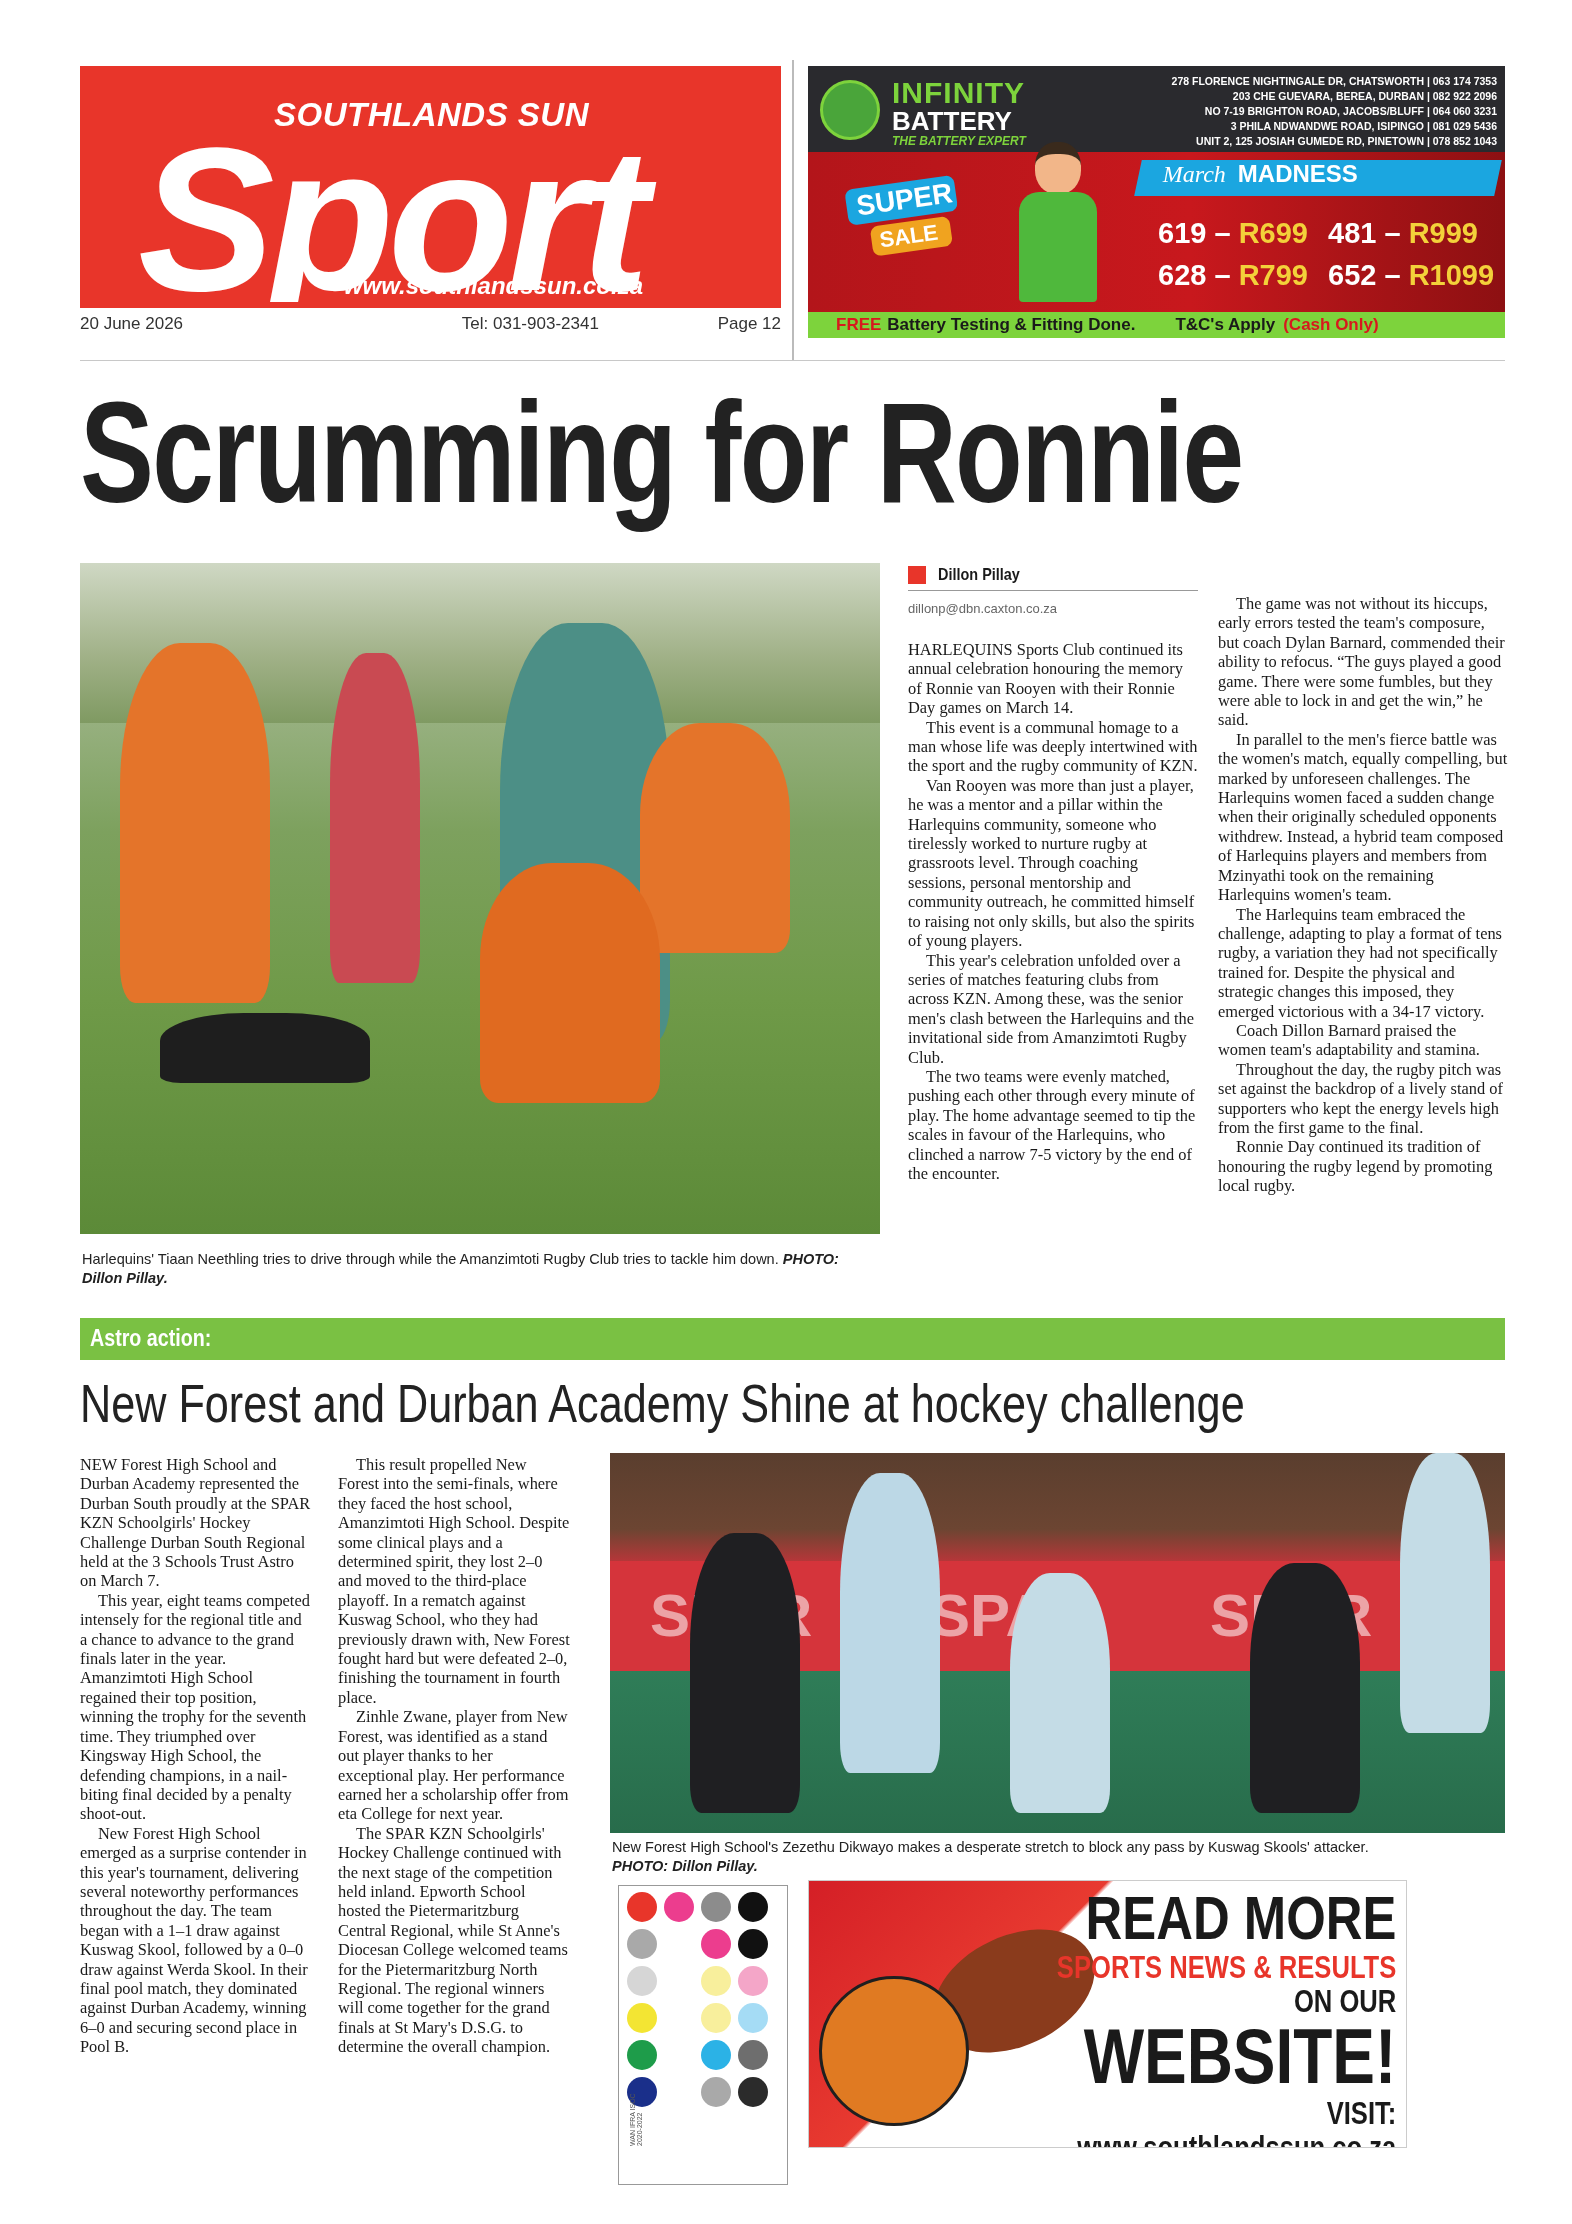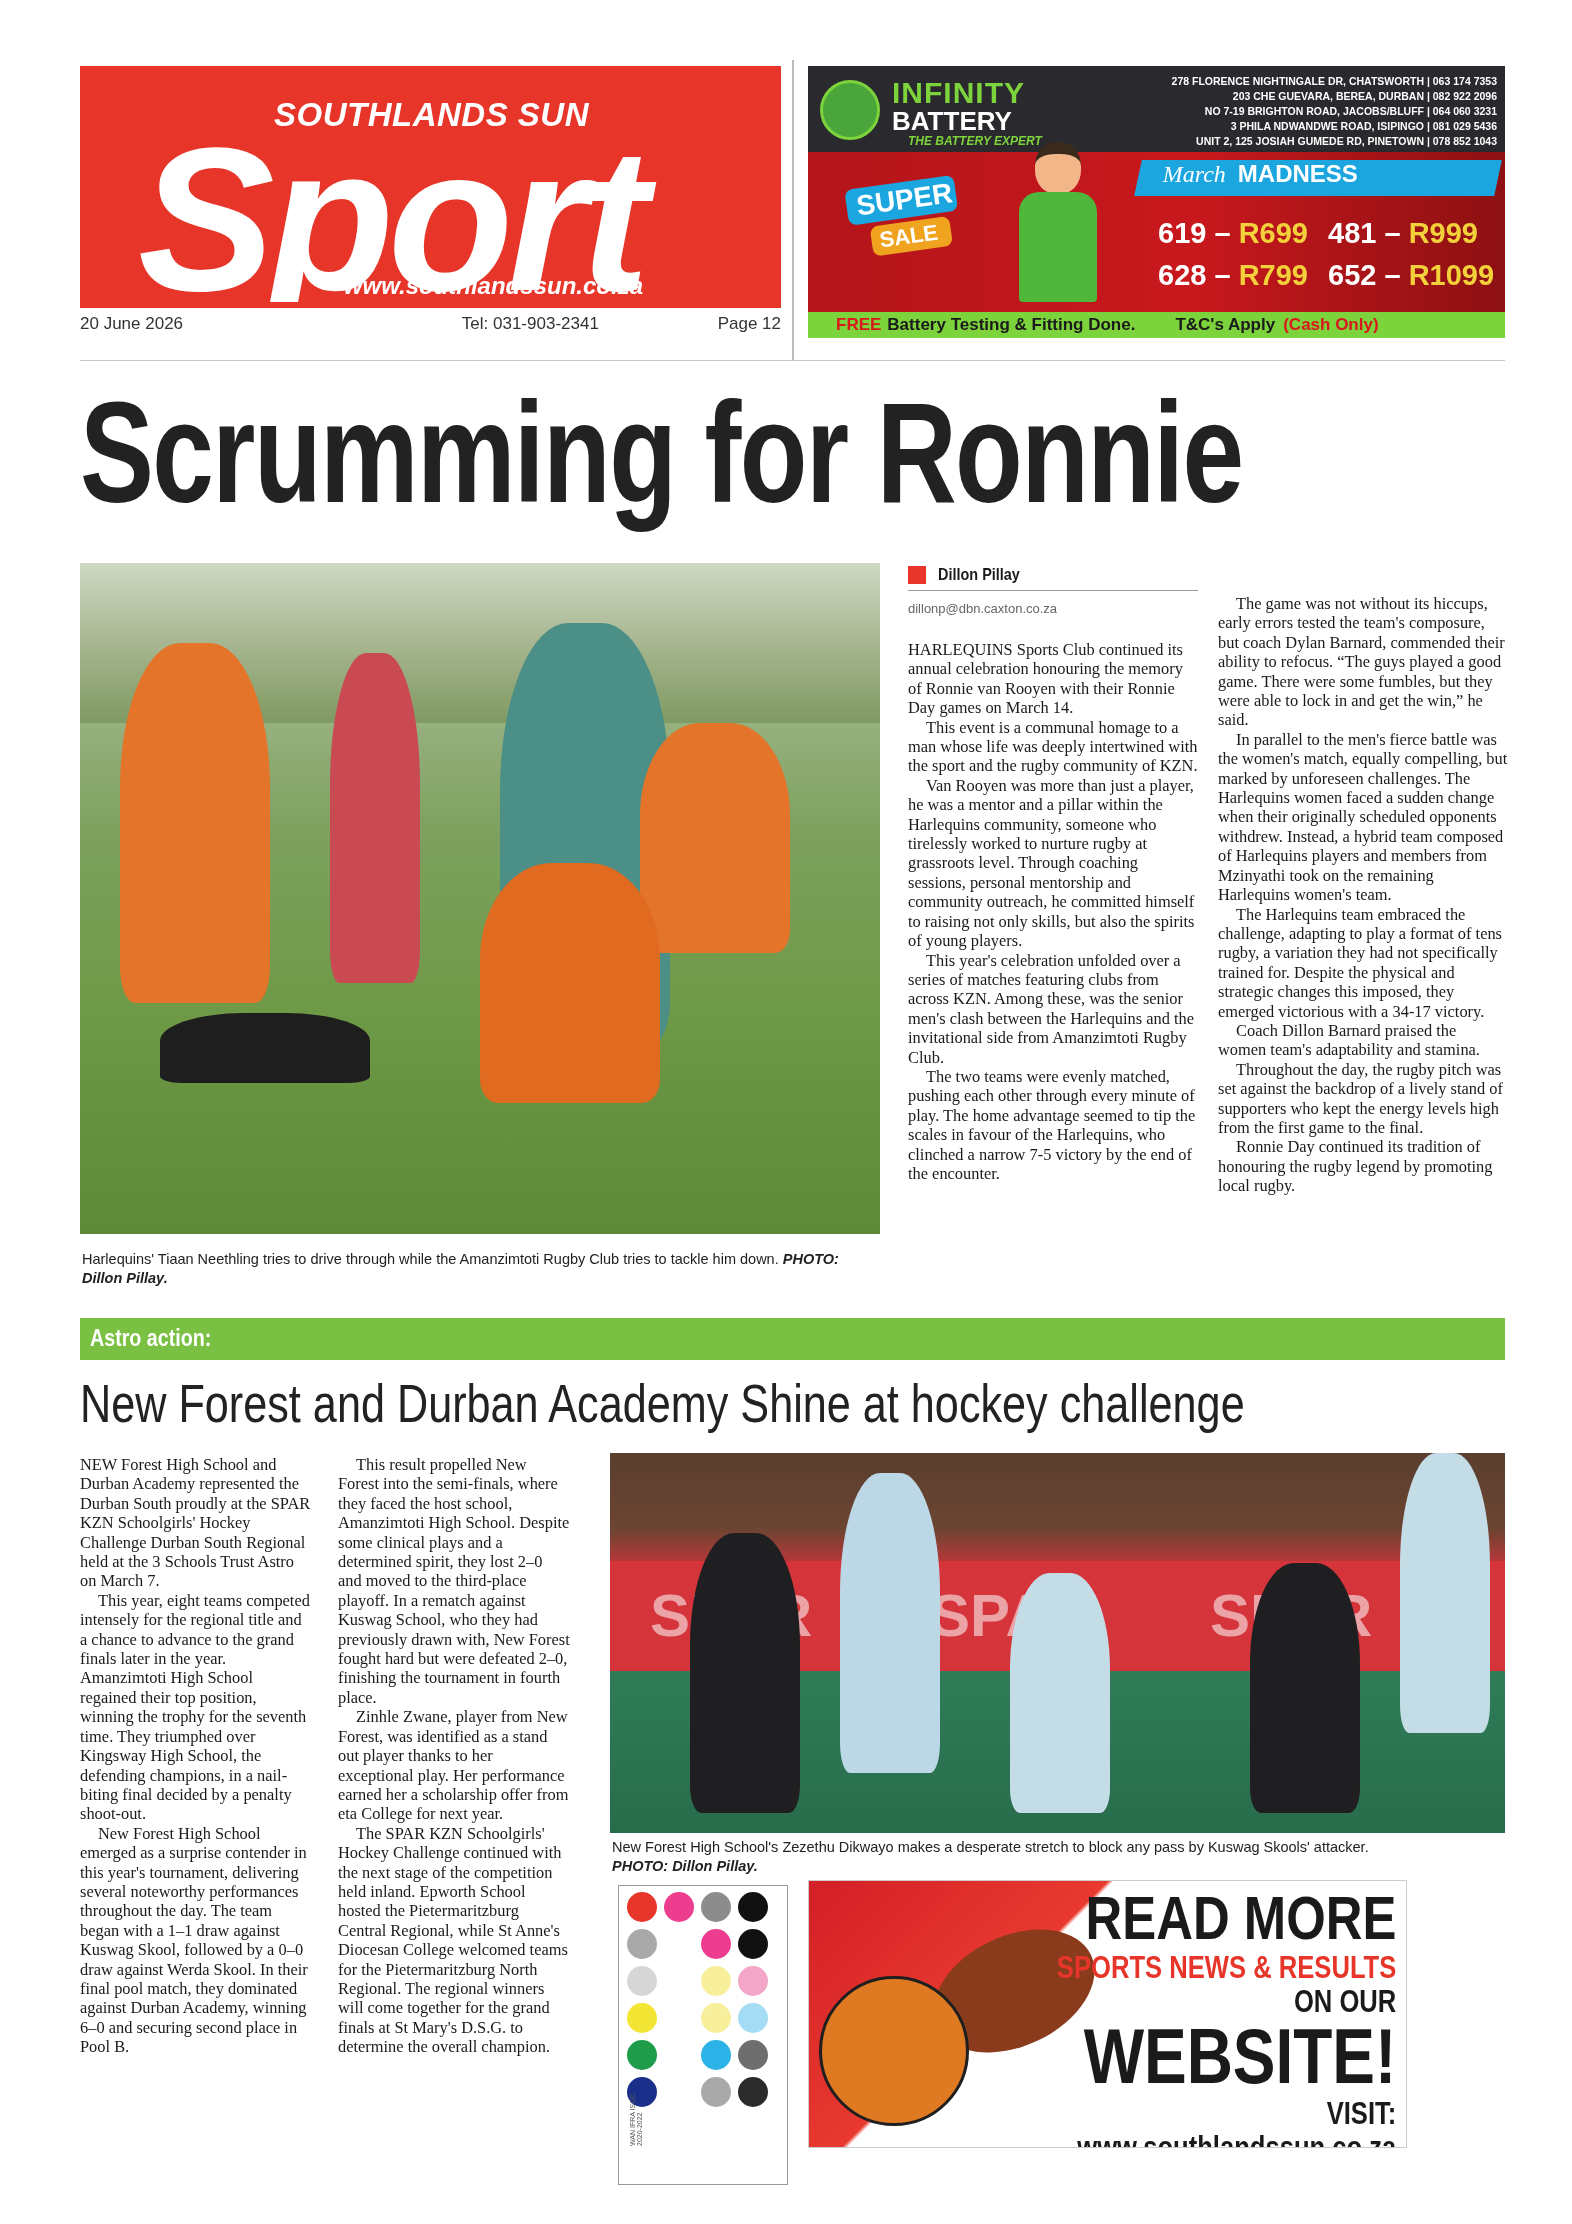--- a/index.html
+++ b/index.html
@@ -13,21 +13,21 @@
   .mast-sep { position: absolute; left: 80px; top: 302px; width: 701px; height: 6px; background: #e8352a; }
   .dateline { position: absolute; left: 80px; top: 314px; width: 701px; height: 26px; font-family: "Liberation Sans", sans-serif; font-size: 17px; color: #333; display: flex; justify-content: space-between; }
   .dateline .tel { margin-left: 160px; }
   .vdiv { position: absolute; left: 792px; top: 60px; width: 2px; height: 300px; background: #bbb; }
 
   
   .ad { position: absolute; left: 808px; top: 66px; width: 697px; height: 272px; background: #2a2a2e; overflow: hidden; }
   .ad-top { position: absolute; left: 0; top: 0; width: 697px; height: 86px; background: #2a2a2e; }
   .ad-brand { position: absolute; left: 84px; top: 12px; font-family: "Liberation Sans", sans-serif; font-weight: bold; font-size: 30px; color: #7dd33c; line-height: 1; letter-spacing: 1px; }
   .ad-brand2 { position: absolute; left: 84px; top: 42px; font-family: "Liberation Sans", sans-serif; font-weight: bold; font-size: 26px; color: #ffffff; line-height: 1; }
-  .ad-tag { position: absolute; left: 84px; top: 68px; font-family: "Liberation Sans", sans-serif; font-style: italic; font-weight: bold; font-size: 12px; color: #7dd33c; margin-left: 16px; }
+  .ad-tag { position: absolute; left: 84px; top: 68px; font-family: "Liberation Sans", sans-serif; font-style: italic; font-weight: bold; font-size: 12px; color: #7dd33c; }
   .ad-logo-icon { position: absolute; left: 12px; top: 14px; width: 60px; height: 60px; border-radius: 50%; background: #4aa53a; border: 3px solid #7dd33c; }
   .ad-addr { position: absolute; right: 8px; top: 8px; text-align: right; font-family: "Liberation Sans", sans-serif; font-weight: bold; font-size: 10.5px; color: #ffffff; line-height: 15px; }
   .ad-mid { position: absolute; left: 0; top: 86px; width: 697px; height: 160px; background: linear-gradient(90deg, #b3151a 0%, #c8181d 55%, #8d1012 100%); }
   .ad-super { position: absolute; left: 42px; top: 30px; width: 110px; height: 90px; transform: rotate(-8deg); }
   .ad-super .s1 { display:block; background:#1ba6e0; color:#fff; font-family:"Liberation Sans",sans-serif; font-weight:bold; font-size:28px; padding:2px 10px; border-radius: 8px; }
   .ad-super .s2 { display:block; margin-left: 20px; margin-top: 4px; width: 80px; background:#f0a31f; color:#fff; font-family:"Liberation Sans",sans-serif; font-weight:bold; font-size:22px; padding:2px 8px; border-radius: 8px; }
   .ad-hero { position: absolute; left: 205px; top: -10px; width: 90px; height: 170px; }
   .ad-hero .head { position:absolute; left: 22px; top: 0; width: 46px; height: 52px; background:#f2b689; border-radius: 45%; border-top: 12px solid #3a2a1c; }
   .ad-hero .body { position:absolute; left: 6px; top: 50px; width: 78px; height: 110px; background:#4fb83c; border-radius: 20px 20px 4px 4px; }
   .ad-march { position: absolute; left: 330px; top: 8px; width: 360px; height: 36px; background: #1ba6e0; transform: skewX(-12deg); }

